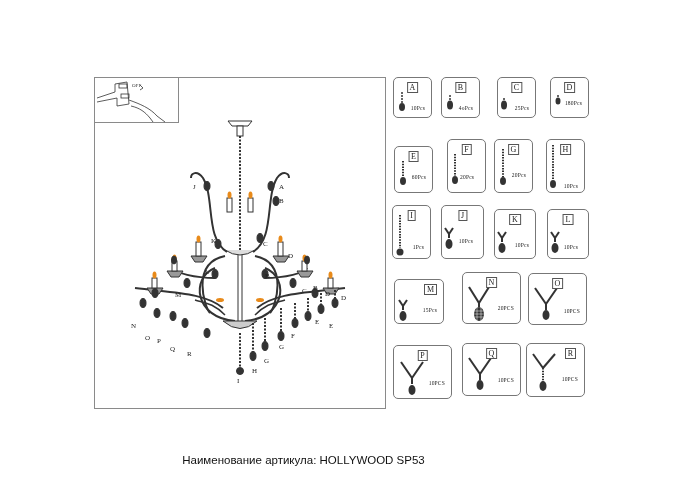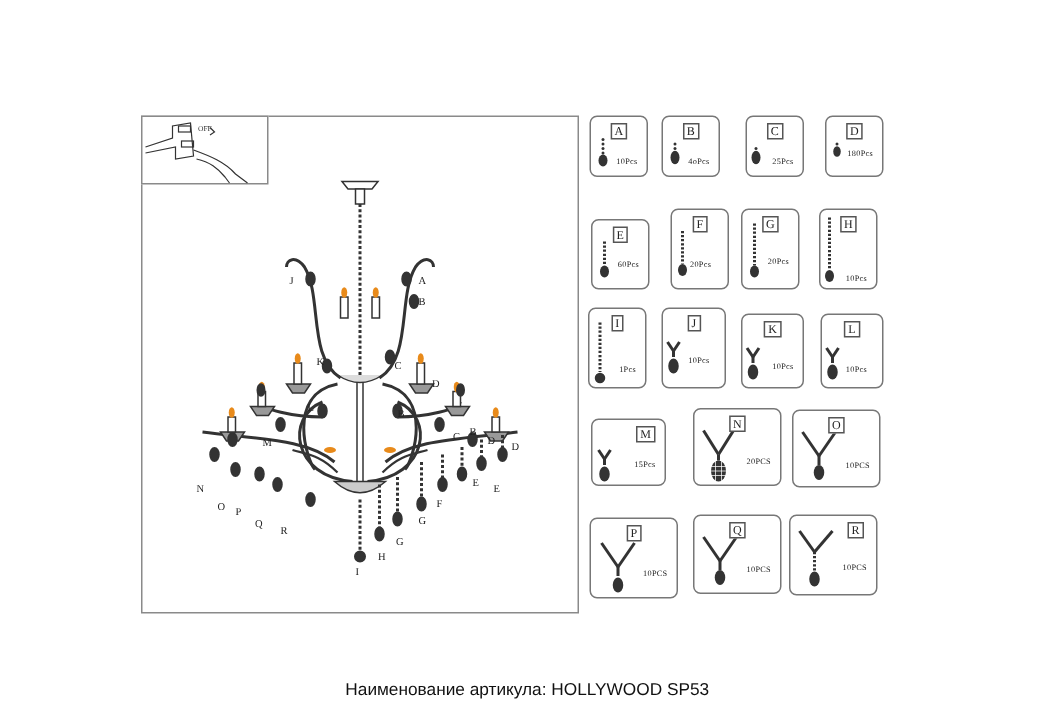--- a/index.html
+++ b/index.html
@@ -3,21 +3,21 @@
 <meta charset="utf-8">
 <style>
   html, body { margin:0; padding:0; background:#ffffff; }
   body { width:700px; height:483px; position:relative; overflow:hidden; font-family:"Liberation Serif", serif; }
   .frame { position:absolute; border:1px solid #8a8a8a; background:#fff; box-sizing:border-box; }
   .inset { position:absolute; border:1px solid #8a8a8a; background:#fff; box-sizing:border-box; }
   .part { position:absolute; border:1px solid #777; border-radius:5px; background:#fff; box-sizing:border-box; }
   .part .letter { position:absolute; top:4px; left:50%; transform:translateX(-50%); border:1px solid #555; font-size:8px; line-height:9px; padding:0 2px; color:#222; background:#fff; }
   .part .qty { position:absolute; bottom:6px; right:6px; font-size:5.5px; color:#222; letter-spacing:0.2px; white-space:nowrap; }
   .part svg { position:absolute; left:0; top:0; }
-  .caption { position:absolute; left:0; width:607px; top:454px; text-align:center; font-family:"Liberation Sans", sans-serif; font-size:11.5px; color:#111;margin-left:48px; }
+  .caption { position:absolute; left:0; width:607px; top:454px; text-align:center; font-family:"Liberation Sans", sans-serif; font-size:11.5px; color:#111; }
   .lbl { font-family:"Liberation Serif", serif; font-size:7px; fill:#222; }
 </style>
 </head>
 <body>
 
 <div class="frame" style="left:94px; top:77px; width:292px; height:332px;">
   <svg width="292" height="332" viewBox="0 0 292 332" style="position:absolute;left:0;top:0;">
     <g stroke="#333" fill="none" stroke-width="1">
 
       <path d="M133 43 L157 43 L153 48 L137 48 Z" fill="#fff"></path>

